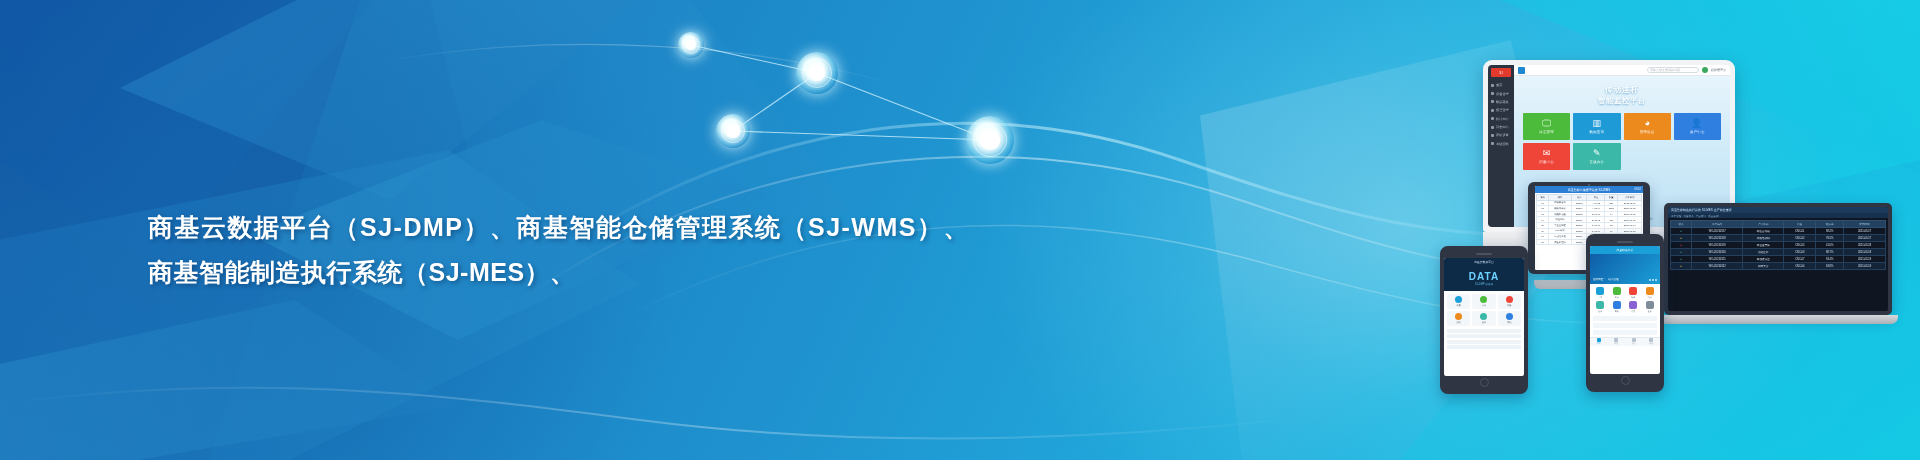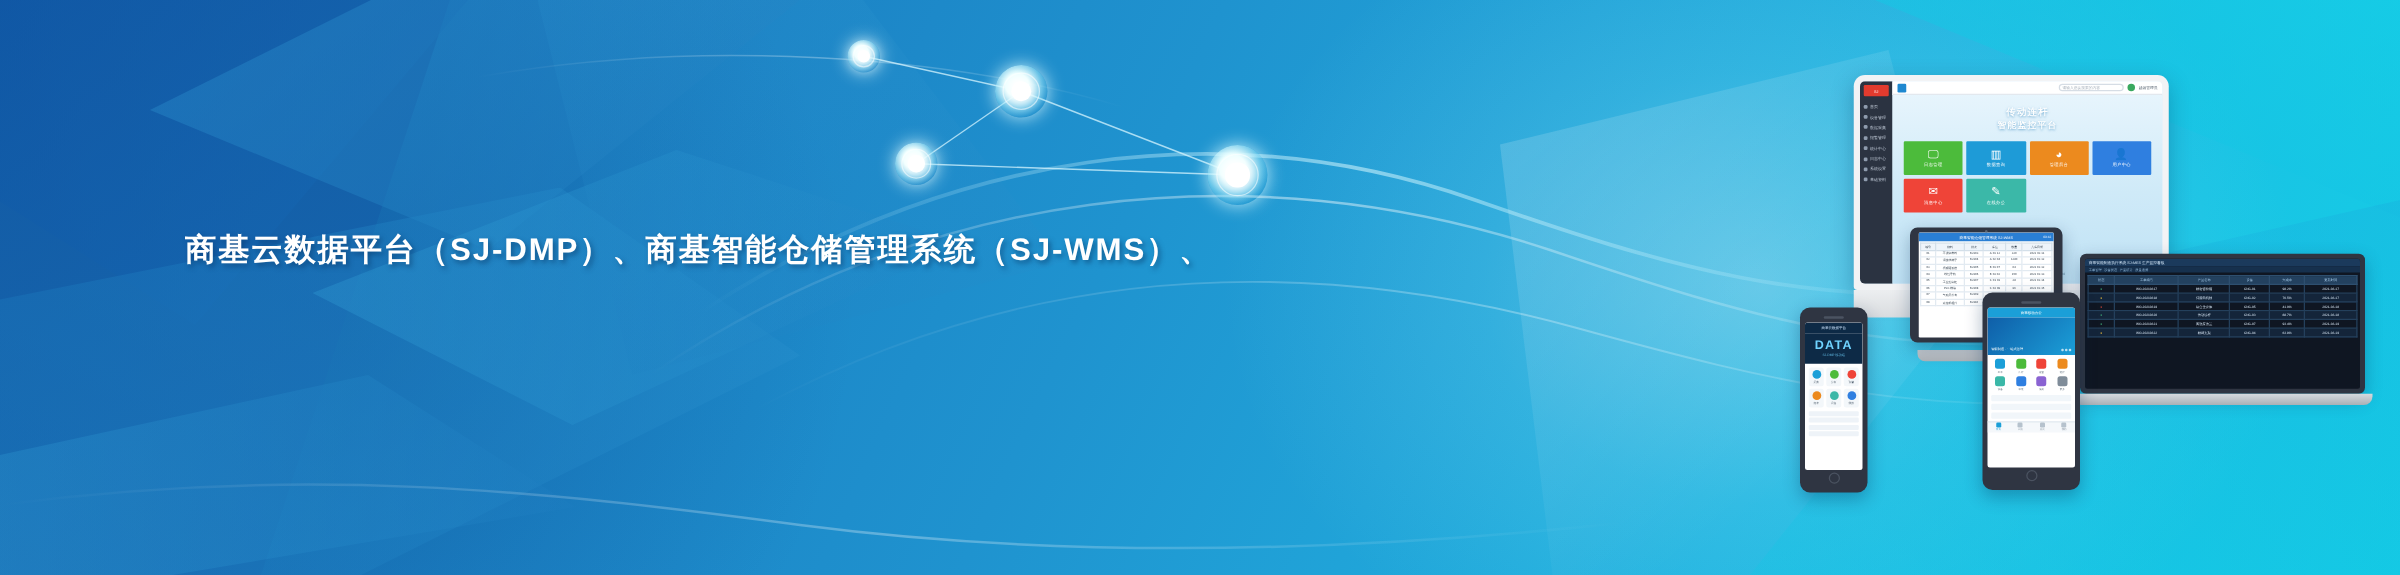--- a/index.html
+++ b/index.html
@@ -107,20 +107,21 @@
     position:absolute; left:136px; top:92px;
     font-size:40px; font-weight:bold; color:#ffffff;
     letter-spacing:2px; white-space:nowrap;
     text-shadow:3px 3px 5px rgba(6,46,92,.55);
   }
   .subline {
     position:absolute; left:148px;
     font-size:25px; font-weight:bold; color:#ffffff;
     white-space:nowrap;
     text-shadow:2px 2px 4px rgba(6,46,92,.5);
+    margin-top:28px;
   }
   .sub1 { top:183px; letter-spacing:1.5px; }
   .sub2 { top:228px; letter-spacing:.5px; }
 
   
   .devices { position:absolute; right:0; top:0; width:620px; height:460px; }
 
   
   .imac { position:absolute; left:183px; top:60px; width:252px; }
   .imac-body {
@@ -181,21 +182,21 @@
   .tb-cam { position:absolute; top:1.5px; left:50%; transform:translateX(-50%); width:2px; height:2px; border-radius:50%; background:#5b6472; }
   .tb-screen { width:100%; height:100%; background:#ffffff; border-radius:1px; overflow:hidden; }
   .lite-bar { height:7px; background:#2a7fd4; color:#fff; font-size:3px; display:flex; align-items:center; justify-content:center; position:relative; }
   .lite-bar .rt { position:absolute; right:2px; font-size:2.6px; opacity:.9; }
   .lite-table { padding:1px; }
   .lite-table table { width:100%; border-collapse:collapse; font-size:2.3px; color:#33414e; }
   .lite-table th { background:#eef4fa; border:.3px solid #d3dfe9; padding:.8px; font-weight:normal; }
   .lite-table td { border:.3px solid #e2eaf1; padding:.8px; text-align:center; }
 
   
-  .phone-a { position:absolute; left:140px; top:246px; width:54px; }
+  .phone-a { position:absolute; left:140px; top:246px; width:88px; }
   .ph-body { background:#2f3542; border-radius:8px; padding:7px 4px; box-shadow:0 5px 14px rgba(4,40,80,.32); }
   .ph-screen { background:#ffffff; border-radius:2px; overflow:hidden; height:118px; }
   .ph-home { width:9px; height:9px; border-radius:50%; border:.8px solid #4b5361; margin:2px auto 0; }
   .ph-speaker { width:16px; height:1.6px; border-radius:1px; background:#4b5361; margin:0 auto 3px; }
 
   .pa-top { height:9px; background:#0d2a46; color:#cfe6ff; font-size:2.8px; display:flex; align-items:center; justify-content:center; }
   .pa-hero { background:#0d2a46; color:#6fd3ff; text-align:center; padding:4px 0 5px; }
   .pa-hero .big { font-size:10px; font-weight:bold; letter-spacing:1px; }
   .pa-hero .sm { font-size:2.6px; opacity:.8; }
   .pa-grid { display:grid; grid-template-columns:repeat(3,1fr); gap:2px; padding:3px; }
@@ -279,20 +280,21 @@
       </g>
     </svg>
     <div class="node n1"></div>
     <div class="node n2"></div>
     <div class="node n3"></div>
     <div class="node n4"></div>
   </div>
 
   <div class="copy">
     <div class="subline sub1">商基云数据平台（SJ-DMP）、商基智能仓储管理系统（SJ-WMS）、</div>
+    <div class="subline sub2">商基智能制造执行系统（SJ-MES）、</div>
   </div>
 
   <div class="devices">
 
     <div class="imac">
       <div class="imac-body">
         <div class="imac-screen">
           <div class="app">
 
             <div class="app-side">

